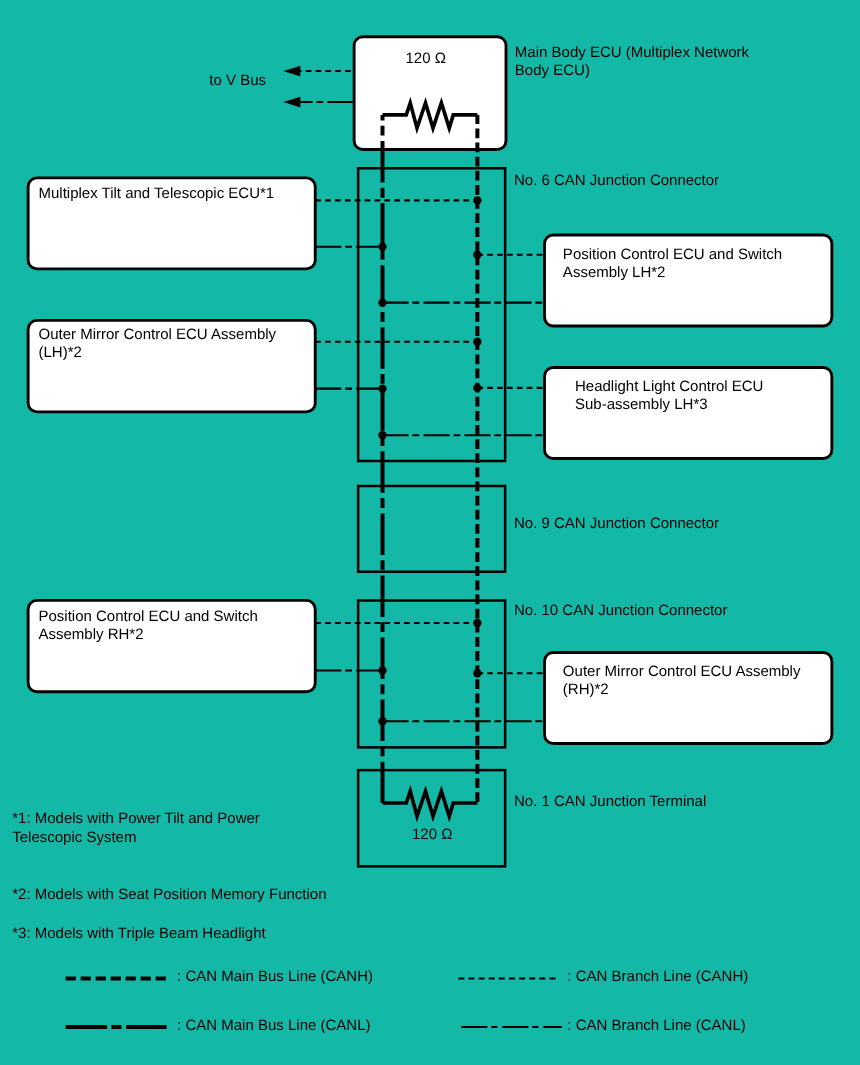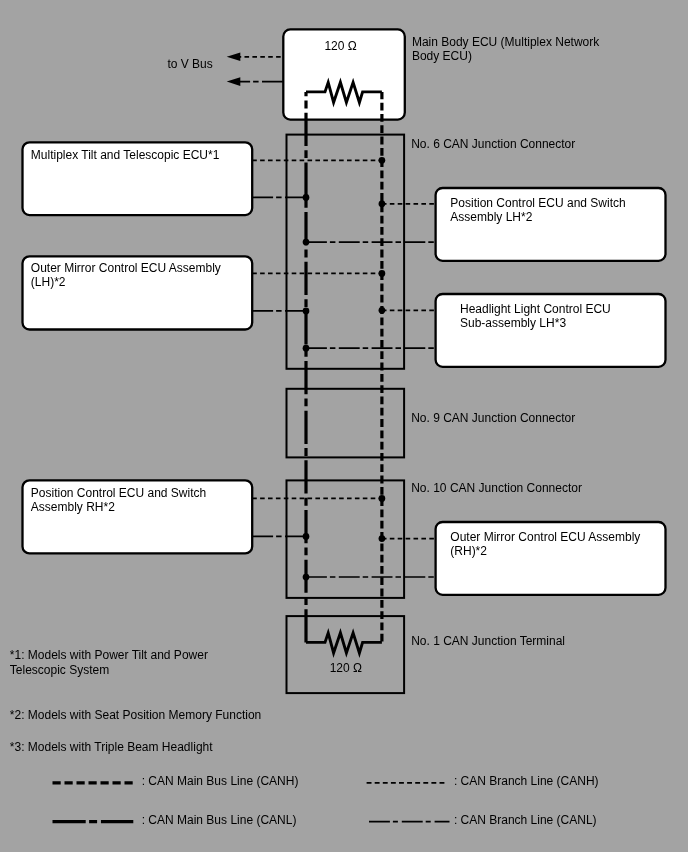--- a/index.html
+++ b/index.html
@@ -1,18 +1,18 @@
 <!DOCTYPE html>
 <html><head>
 <meta charset="utf-8">
 <title>CAN Communication System Diagram</title>
 <style>
   html,body{margin:0;padding:0;background:#ffffff;}
   body{width:688px;height:852px;font-family:"Liberation Sans",sans-serif;}
-  #root{position:relative;width:688px;height:852px;overflow:hidden;background:#a3a3a3;}
+  #root{position:relative;width:688px;height:852px;overflow:hidden;background:#14b8a6;}
   #diagram{position:absolute;left:0;top:0;}
   text{font-family:"Liberation Sans",sans-serif;font-size:12px;fill:#000000;dominant-baseline:alphabetic;}
   .mainbus{fill:none;stroke:#000000;stroke-width:3.2;stroke-linecap:butt;}
   .branch{fill:none;stroke:#000000;stroke-width:1.7;stroke-linecap:butt;}
   .rbox{fill:#ffffff;stroke:#000000;stroke-width:2.3;}
   .jbox{fill:none;stroke:#000000;stroke-width:2.0;}
   .res{fill:none;stroke:#000000;stroke-width:2.9;stroke-linejoin:miter;stroke-miterlimit:10;stroke-linecap:butt;}
   .dot{fill:#000000;stroke:none;}
   .arrowhead{fill:#000000;stroke:none;}
 </style>

